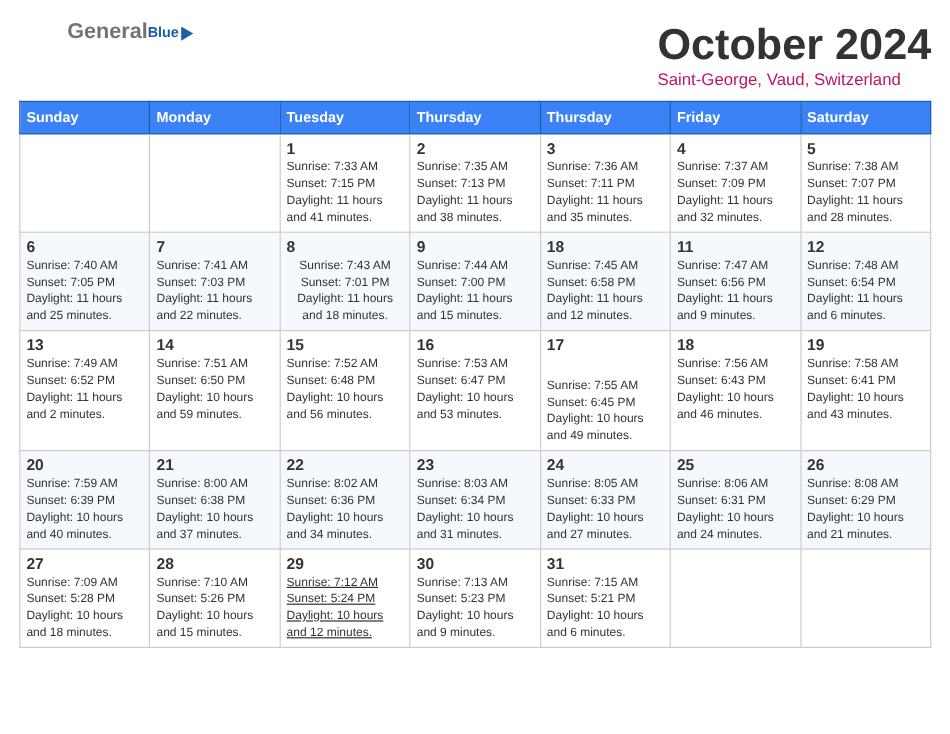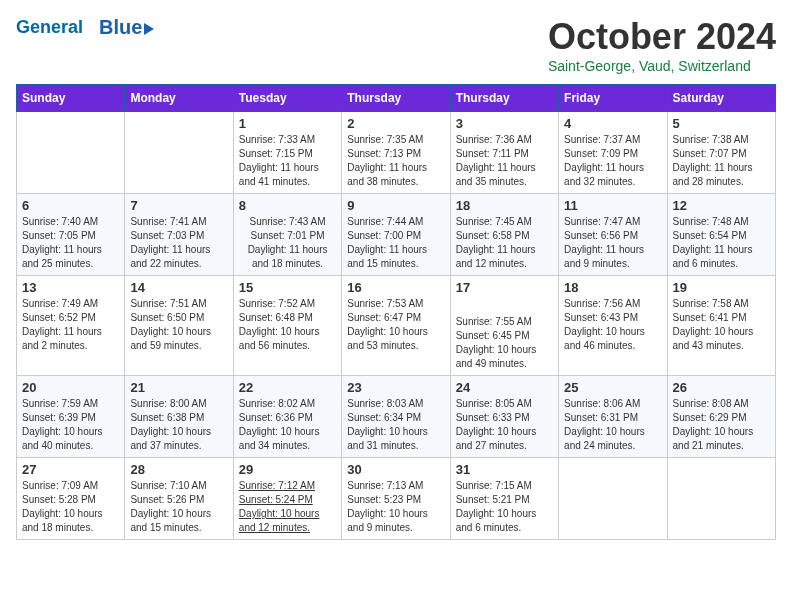--- a/index.html
+++ b/index.html
@@ -22,55 +22,55 @@
       align-items: flex-start;
     }
     .logo-text {
       display: flex;
       align-items: center;
       gap: 0;
     }
     .logo-general {
       font-size: 18px;
       font-weight: bold;
-      color: #0369a1;
+      color: #737373;
+      margin-left: 40px;
     }
     .logo-blue {
-      font-size: 20px;
+      font-size: 12px;
       font-weight: bold;
       color: #1a5fa8;
-      padding-left: 16px;
     }
     .logo-arrow {
       width: 0;
       height: 0;
       border-left: 10px solid #1a5fa8;
       border-top: 6px solid transparent;
       border-bottom: 6px solid transparent;
       margin-left: 2px;
       margin-top: 2px;
     }
     .title-section {
     }
     .month-title {
       font-size: 36px;
       font-weight: bold;
       color: #333;
     }
     .location {
       font-size: 14px;
-      color: #15803d;
+      color: #be185d;
     }
     table {
       width: 100%;
       border-collapse: collapse;
       font-size: 11px;
     }
     thead th {
-      background-color: #6d28d9;
+      background-color: #3b82f6;
       color: #fff;
       padding: 6px 5px;
       text-align: left;
       font-size: 12px;
       font-weight: bold;
       border: 1px solid #1a5fa8;
     }
     td {
       border: 1px solid #ccc;
       vertical-align: top;

